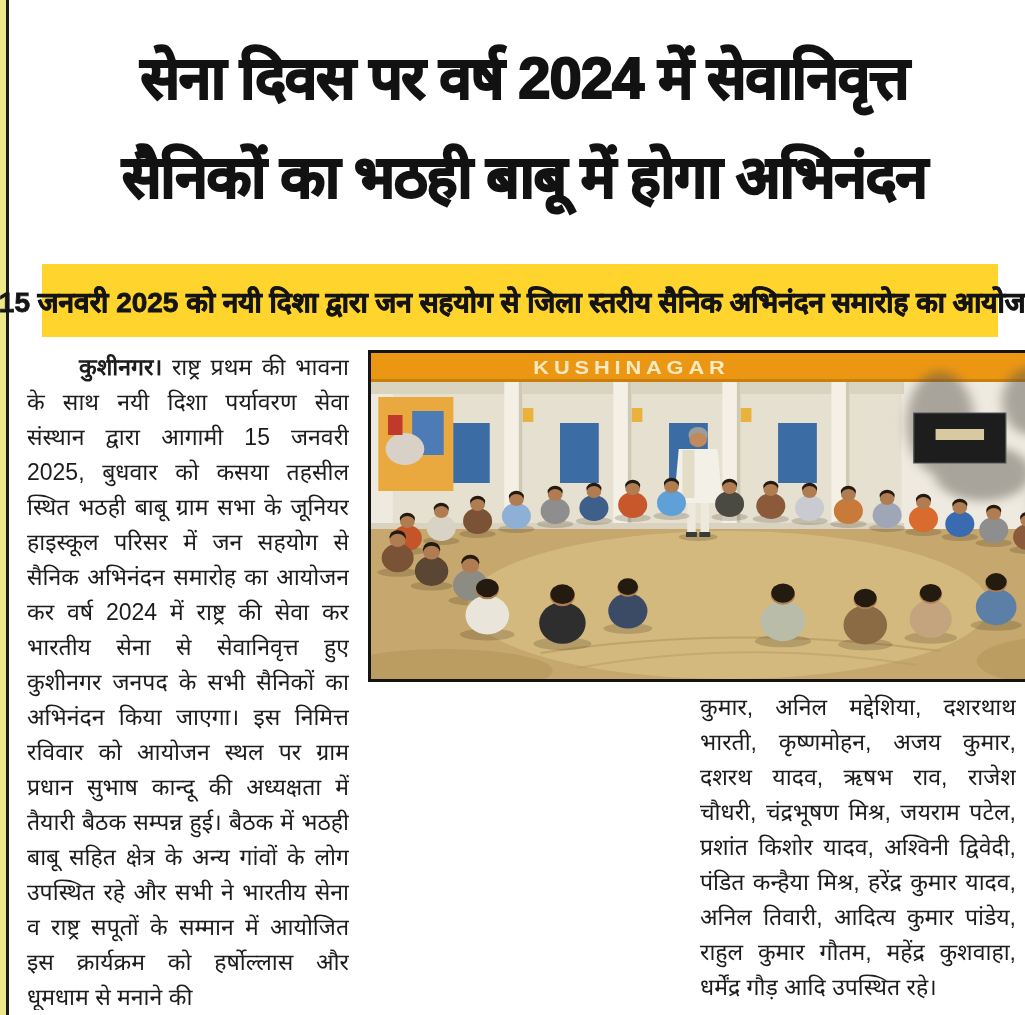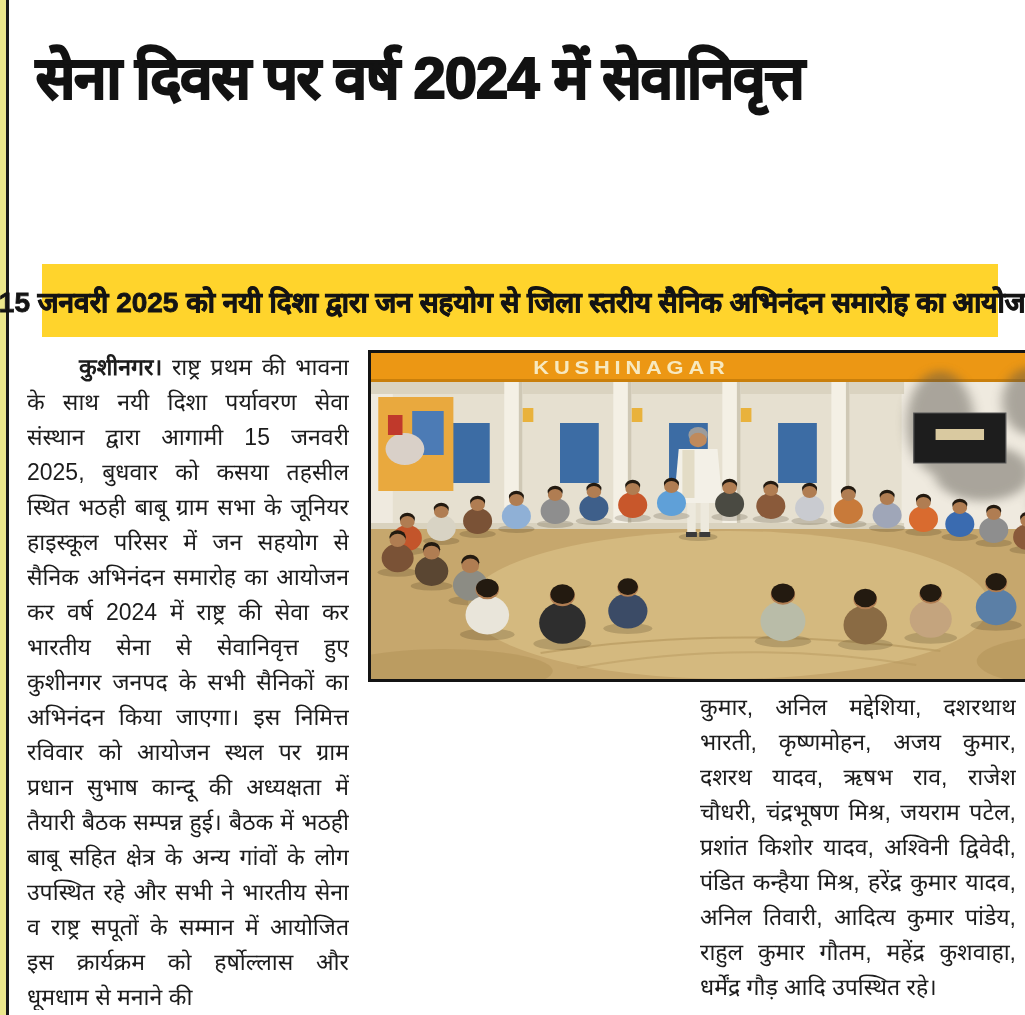--- a/index.html
+++ b/index.html
@@ -10,21 +10,21 @@
   }
   html,body{margin:0;padding:0;background:#ffffff;}
   .page{
     position:relative;width:1025px;height:1015px;background:#ffffff;overflow:hidden;
     font-family:"Liberation Sans","DejaVu Sans",sans-serif;color:var(--body-ink);
   }
   .edge-strip{position:absolute;left:0;top:0;width:6px;height:100%;background:var(--edge-yellow);}
   .edge-line{position:absolute;left:6px;top:0;width:3px;height:100%;background:#1a1a1a;}
   .headline{
     position:absolute;left:36px;right:12px;top:28px;margin:0;
-    color:var(--ink);font-weight:900;
+    text-align:center;color:var(--ink);font-weight:900;
     font-size:58px;line-height:99px;letter-spacing:-1px;
     -webkit-text-stroke:2px var(--ink);
   }
   .headline .hl{display:block;white-space:nowrap;}
   .subhead{
     position:absolute;left:42px;top:264px;width:956px;height:73px;
     background:var(--band-yellow);display:flex;align-items:center;justify-content:center;
     color:#141414;font-weight:800;font-size:28px;white-space:nowrap;
     -webkit-text-stroke:0.8px #141414;
   }
@@ -47,20 +47,21 @@
 </head>
 <body>
 
 <div class="page">
 
   <div class="edge-strip"></div>
   <div class="edge-line"></div>
 
   <h1 class="headline">
     <span class="hl">सेना दिवस पर वर्ष 2024 में सेवानिवृत्त</span>
+    <span class="hl">सैनिकों का भठही बाबू में होगा अभिनंदन</span>
   </h1>
 
   <div class="subhead">
     <span>15 जनवरी 2025 को नयी दिशा द्वारा जन सहयोग से जिला स्तरीय सैनिक अभिनंदन समारोह का आयोजन</span>
   </div>
 
   <div class="col col1">
     <p class="indent"><b class="dateline">कुशीनगर।</b> <span>राष्ट्र प्रथम की भावना के साथ नयी दिशा पर्यावरण सेवा संस्थान द्वारा आगामी 15 जनवरी 2025, बुधवार को कसया तहसील स्थित भठही बाबू ग्राम सभा के जूनियर हाइस्कूल परिसर में जन सहयोग से सैनिक अभिनंदन समारोह का आयोजन कर वर्ष 2024 में राष्ट्र की सेवा कर भारतीय सेना से सेवानिवृत्त हुए कुशीनगर जनपद के सभी सैनिकों का अभिनंदन किया जाएगा। इस निमित्त रविवार को आयोजन स्थल पर ग्राम प्रधान सुभाष कान्दू की अध्यक्षता में तैयारी बैठक सम्पन्न हुई। बैठक में भठही बाबू सहित क्षेत्र के अन्य गांवों के लोग उपस्थित रहे और सभी ने भारतीय सेना व राष्ट्र सपूतों के सम्मान में आयोजित इस क्रार्यक्रम को हर्षोल्लास और धूमधाम से मनाने की</span></p>
   </div>
 

